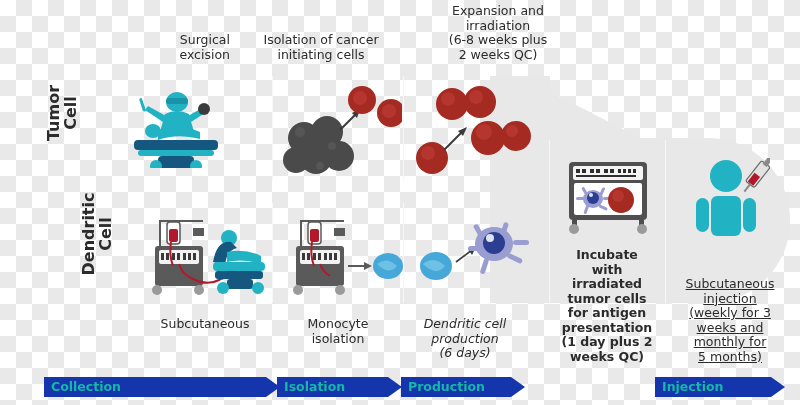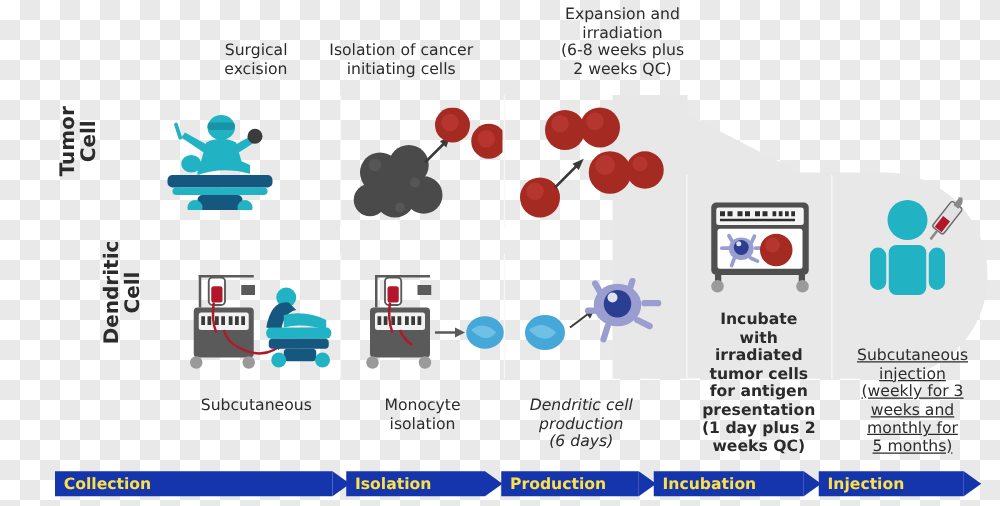--- a/index.html
+++ b/index.html
@@ -23,21 +23,21 @@
   .divider{position:absolute;width:1px;background:#f7f7f8;}
 
   .caption{position:absolute;text-align:center;color:#2b2b2b;font-size:12.5px;line-height:14.5px;}
   .rotlab{position:absolute;color:#2b2b2b;font-weight:bold;font-size:16px;line-height:17px;
     text-align:center;transform:rotate(-90deg);transform-origin:center center;white-space:nowrap;}
 
   .icon{position:absolute;}
 
   
   #timeline{position:absolute;left:0;bottom:6px;width:800px;height:22px;}
-  .chev{position:absolute;top:0;height:20px;background:#1535ad;color:#fde047;
+  .chev{position:absolute;top:0;height:20px;background:#1535ad;color:#14b8a6;
     font-size:12.5px;font-weight:bold;line-height:20px;
     display:flex;align-items:center;}
   .chev span{padding-left:7px;white-space:nowrap;}
   .chev::after{content:"";position:absolute;left:100%;top:0;width:0;height:0;
     border-top:10px solid transparent;border-bottom:10px solid transparent;border-left:14px solid #1535ad;}
 </style>
 </head>
 <body>
 
 <div id="stage">
@@ -298,21 +298,18 @@
   <div id="timeline">
     <div class="chev" style="left:44px;width:222px;">
       <span>Collection</span>
     </div>
     <div class="chev" style="left:277px;width:111px;">
       <span>Isolation</span>
     </div>
     <div class="chev" style="left:401px;width:110px;">
       <span>Production</span>
     </div>
-    <div class="chev" style="left:523px;width:120px;">
-      <span>Incubation</span>
-    </div>
     <div class="chev" style="left:655px;width:116px;">
       <span>Injection</span>
     </div>
   </div>
 
 </div>
 
 </body></html>

